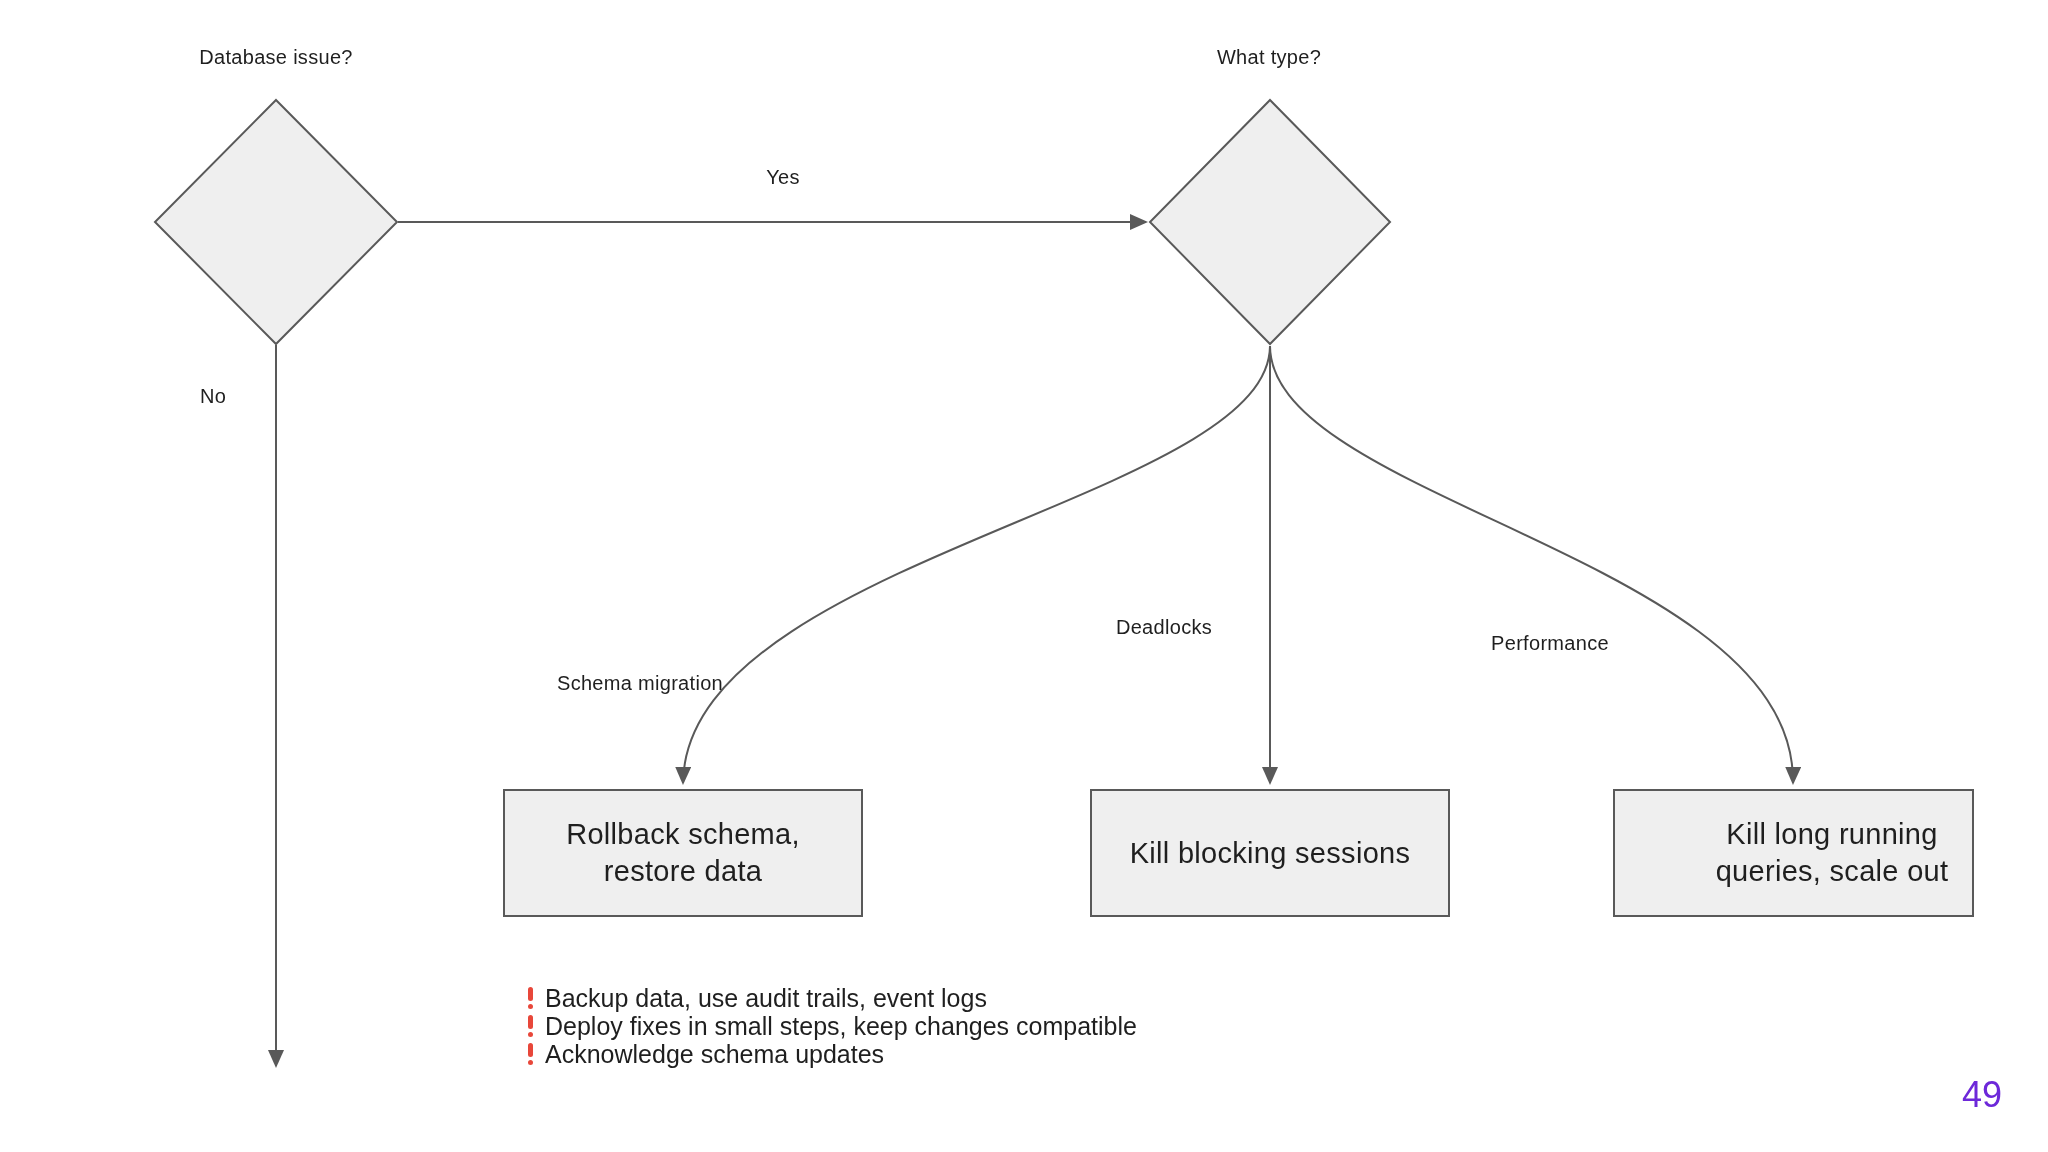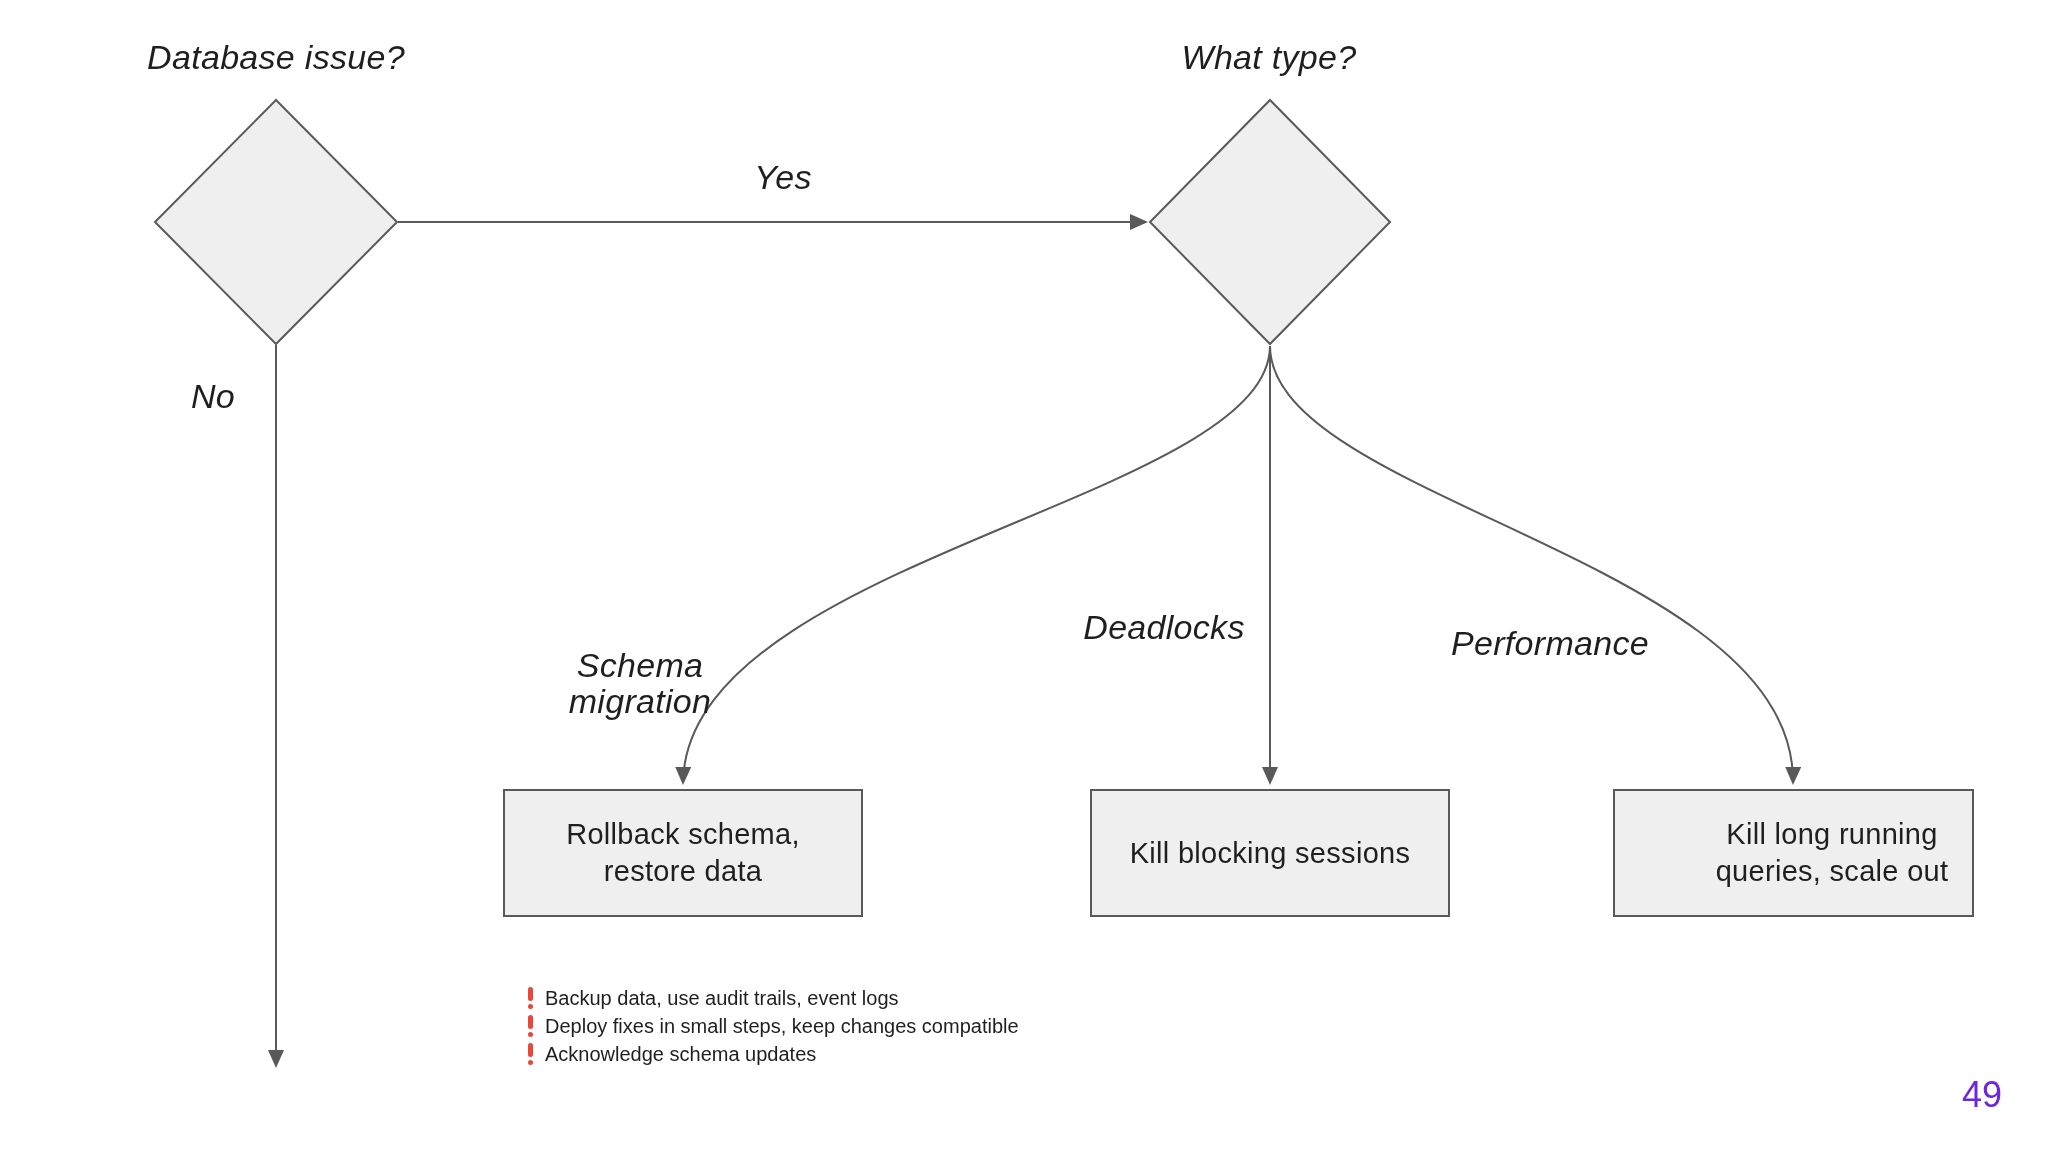--- a/index.html
+++ b/index.html
@@ -5,37 +5,36 @@
   html,body{margin:0;padding:0;background:#ffffff;}
   .stage{
     position:relative;width:2048px;height:1152px;background:#ffffff;overflow:hidden;
     font-family:"Liberation Sans","DejaVu Sans",sans-serif;color:#1f1f1f;
   }
   svg.wires{position:absolute;left:0;top:0;width:2048px;height:1152px;}
   .shape{fill:#efefef;stroke:#595959;stroke-width:2px;}
   .wire{fill:none;stroke:#595959;stroke-width:2px;}
   .lbl{
     position:absolute;transform:translate(-50%,-50%);
-    font-size:34px;line-height:36px;white-space:nowrap;text-align:center;color:#1f1f1f;
+    font-size:20px;line-height:36px;white-space:nowrap;text-align:center;color:#1f1f1f;
     letter-spacing:.3px;
-    font-style:italic;
   }
   .lbl.wrap{white-space:normal;width:170px;}
   .action-box{
     position:absolute;background:#efefef;border:2px solid #595959;
     display:flex;align-items:center;justify-content:center;text-align:center;
     font-size:29px;line-height:37px;letter-spacing:.3px;color:#1f1f1f;box-sizing:border-box;
   }
   .action-box .inner{display:block;}
   .notes{position:absolute;left:527px;top:987px;display:flex;flex-direction:column;gap:7px;}
   .note-row{display:flex;align-items:center;gap:12px;height:21px;}
   .excl{display:flex;flex-direction:column;align-items:center;width:6px;flex:0 0 6px;}
   .excl .bar{width:5px;height:14px;border-radius:3px;background:#e8473a;}
   .excl .dot{width:5px;height:5px;border-radius:50%;background:#e8473a;margin-top:3px;}
-  .note-text{font-size:20px;line-height:24px;color:#1f1f1f;white-space:nowrap;}
+  .note-text{font-size:25px;line-height:24px;color:#1f1f1f;white-space:nowrap;}
   .page-num{
     position:absolute;right:46px;top:1074px;font-size:36px;color:#6d28d9;
   }
 </style>
 </head>
 <body>
 
 <div class="stage">
 
   <svg class="wires" viewBox="0 0 2048 1152" xmlns="http://www.w3.org/2000/svg">

